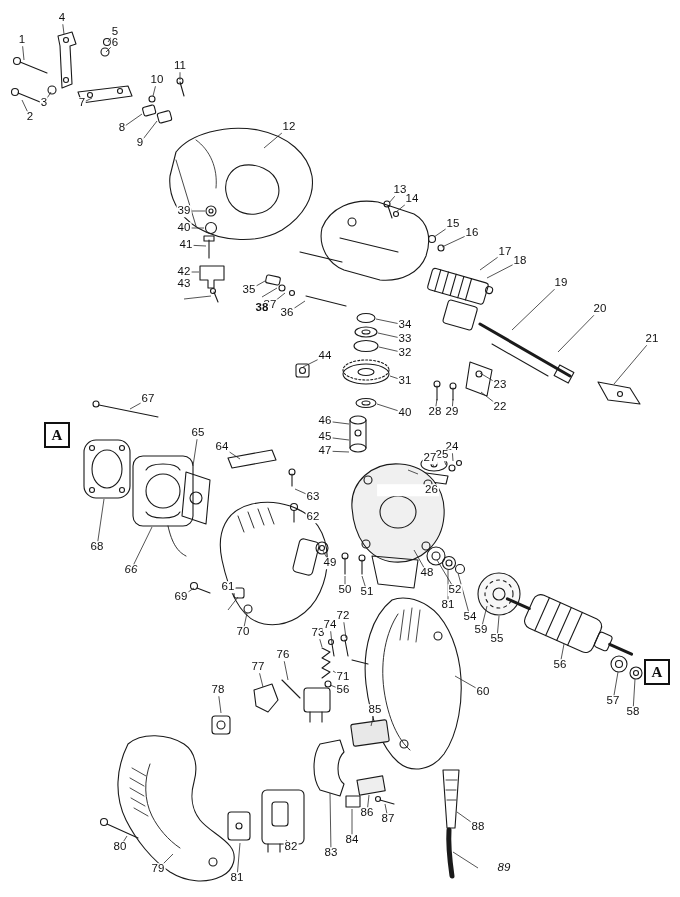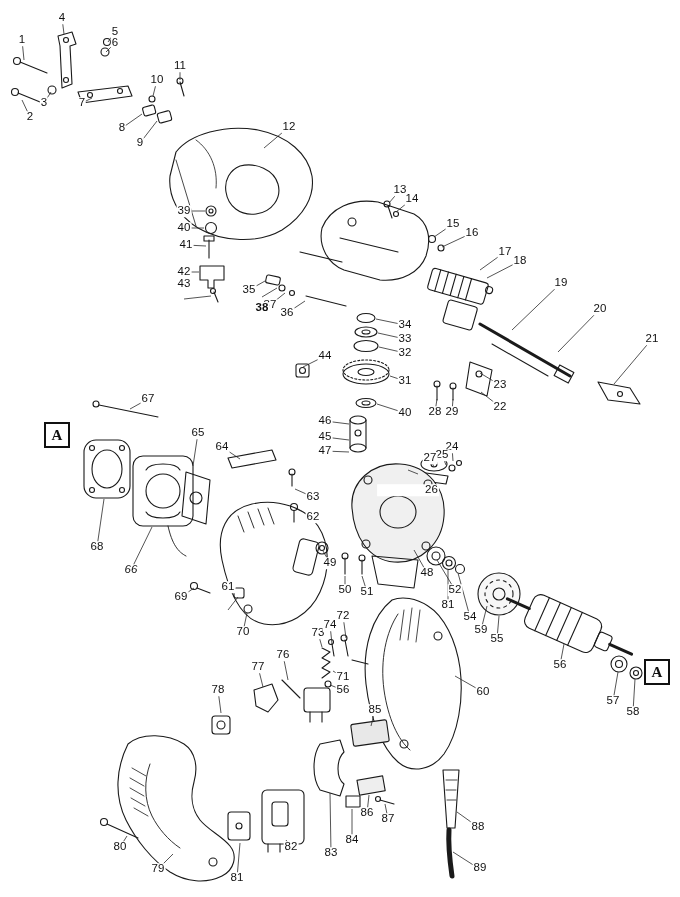--- a/index.html
+++ b/index.html
@@ -503,16 +503,16 @@
     <div class="callout" style="left: 158px; top: 869px;">79</div>
     <div class="callout" style="left: 120px; top: 847px;">80</div>
     <div class="callout" style="left: 237px; top: 878px;">81</div>
     <div class="callout" style="left: 291px; top: 847px;">82</div>
     <div class="callout" style="left: 331px; top: 853px;">83</div>
     <div class="callout" style="left: 352px; top: 840px;">84</div>
     <div class="callout" style="left: 375px; top: 710px;">85</div>
     <div class="callout" style="left: 367px; top: 813px;">86</div>
     <div class="callout" style="left: 388px; top: 819px;">87</div>
     <div class="callout" style="left: 478px; top: 827px;">88</div>
-    <div class="callout" style="left: 480px; top: 868px;">89</div>
+    <div class="callout" style="left: 504px; top: 868px; font-style: italic;">89</div>
     <div class="marker" style="left: 57px; top: 435px;">A</div>
     <div class="marker" style="left: 657px; top: 672px;">A</div>
   </div>
 
 </body></html>

